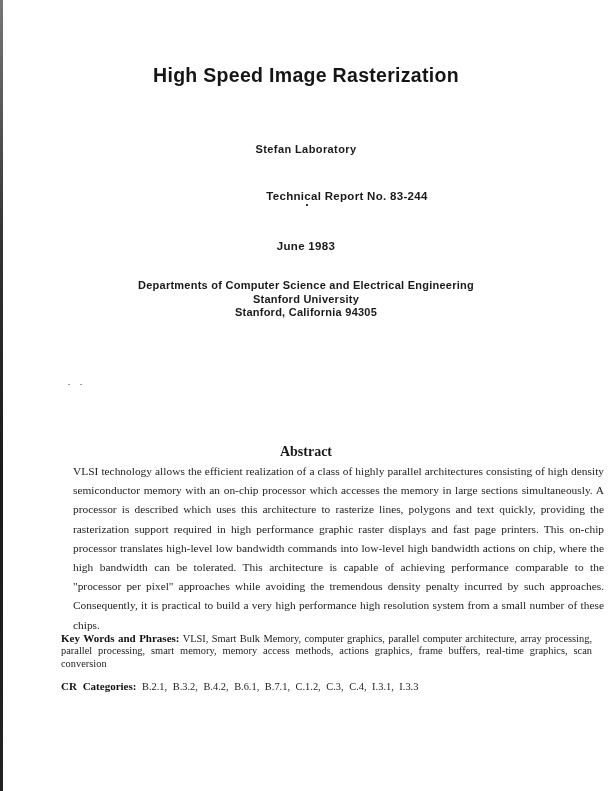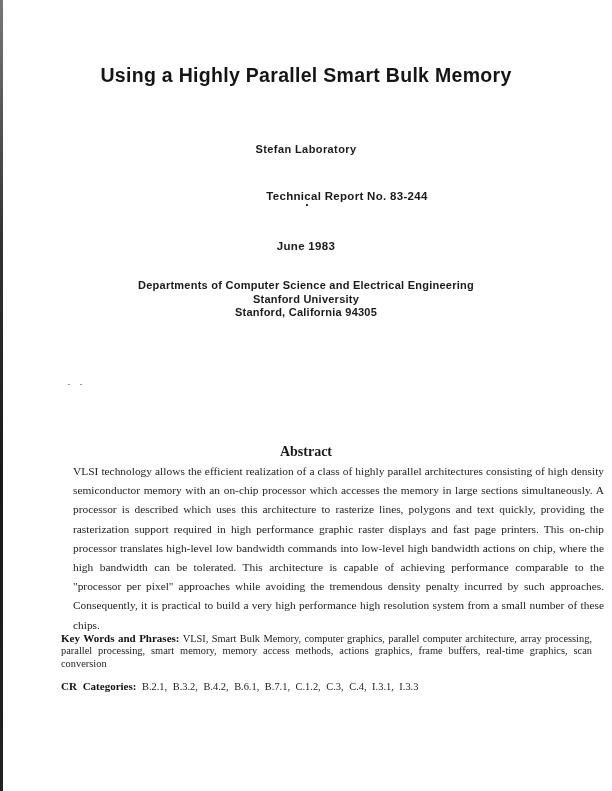--- a/index.html
+++ b/index.html
@@ -131,21 +131,21 @@
       color: #222;
       word-spacing: 3px;
     }
   </style>
 </head>
 <body>
 
 <div class="scan-edge"></div>
 
 <div class="sans title">
-  <div>Using a Highly Parallel Smart Bulk Memory</div>
+  <div>High Speed Image Rasterization</div>
 </div>
 
 <div class="sans author">Stefan Laboratory</div>
 
 <div class="sans report">Technical Report No. 83-244</div>
 <div class="report-dot"></div>
 
 <div class="sans date">June 1983</div>
 
 <div class="sans affil">

